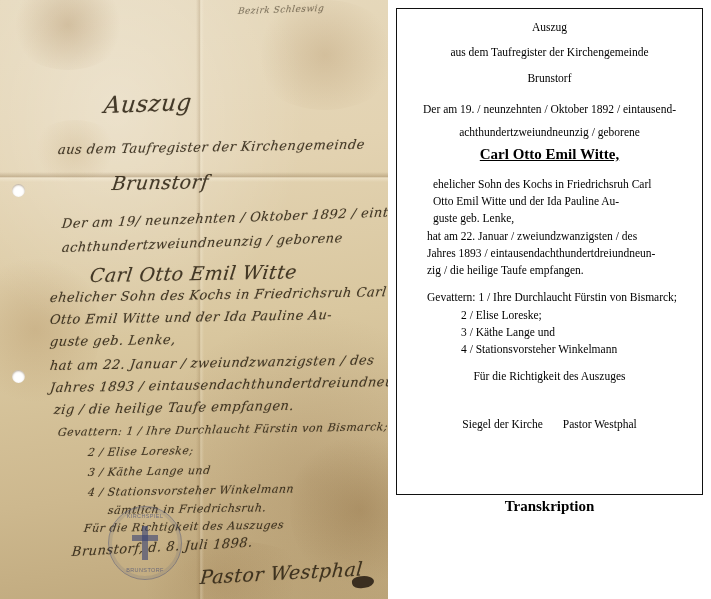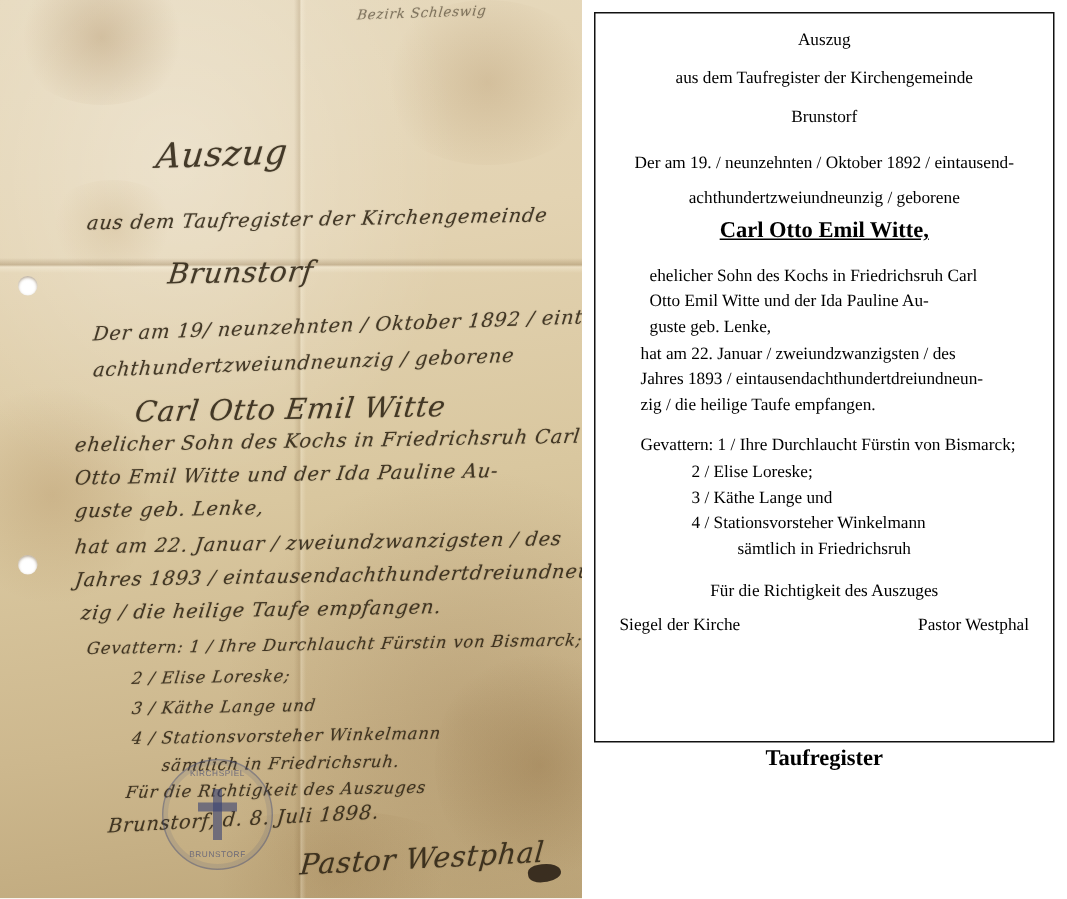--- a/index.html
+++ b/index.html
@@ -131,23 +131,23 @@
     font-weight: bold;
     text-decoration: underline;
     margin: 2px 0 10px 0;
   }
   .body-indent { padding-left: 24px; }
   .body-indent2 { padding-left: 18px; }
   .godparents-line { padding-left: 18px; }
   .gp-indent-1 { padding-left: 52px; }
   .sig-row {
     display: flex;
-    justify-content: space-between;
+    justify-content: center;
     padding: 0 4px;
-    margin-top: 0;
+    margin-top: 24px;
     gap: 20px;
   }
   #transkription-label {
     position: absolute;
     left: 396px; top: 498px;
     width: 307px;
     text-align: center;
     font-family: "Liberation Serif", serif;
     font-size: 15px;
     font-weight: bold;
@@ -226,28 +226,27 @@
     <div class="body-indent2">hat am 22. Januar / zweiundzwanzigsten / des</div>
     <div class="body-indent2">Jahres 1893 / eintausendachthundertdreiundneun-</div>
     <div class="body-indent2">zig / die heilige Taufe empfangen.</div>
 
     <div class="spacer-md"></div>
 
     <div class="godparents-line">Gevattern: 1 / Ihre Durchlaucht Fürstin von Bismarck;</div>
     <div class="gp-indent-1">2 / Elise Loreske;</div>
     <div class="gp-indent-1">3 / Käthe Lange und</div>
     <div class="gp-indent-1">4 / Stationsvorsteher Winkelmann</div>
-    <div class="tc">sämtlich in Friedrichsruh</div>
 
     <div class="spacer-md"></div>
 
     <div class="tc">Für die Richtigkeit des Auszuges</div>
     <div class="spacer-sm"></div>
 
     <div class="sig-row">
       <span>Siegel der Kirche</span>
       <span>Pastor Westphal</span>
     </div>
   </div>
 
-  <div id="transkription-label">Taufregister</div>
+  <div id="transkription-label">Transkription</div>
 
 </div>
 
 </body></html>

